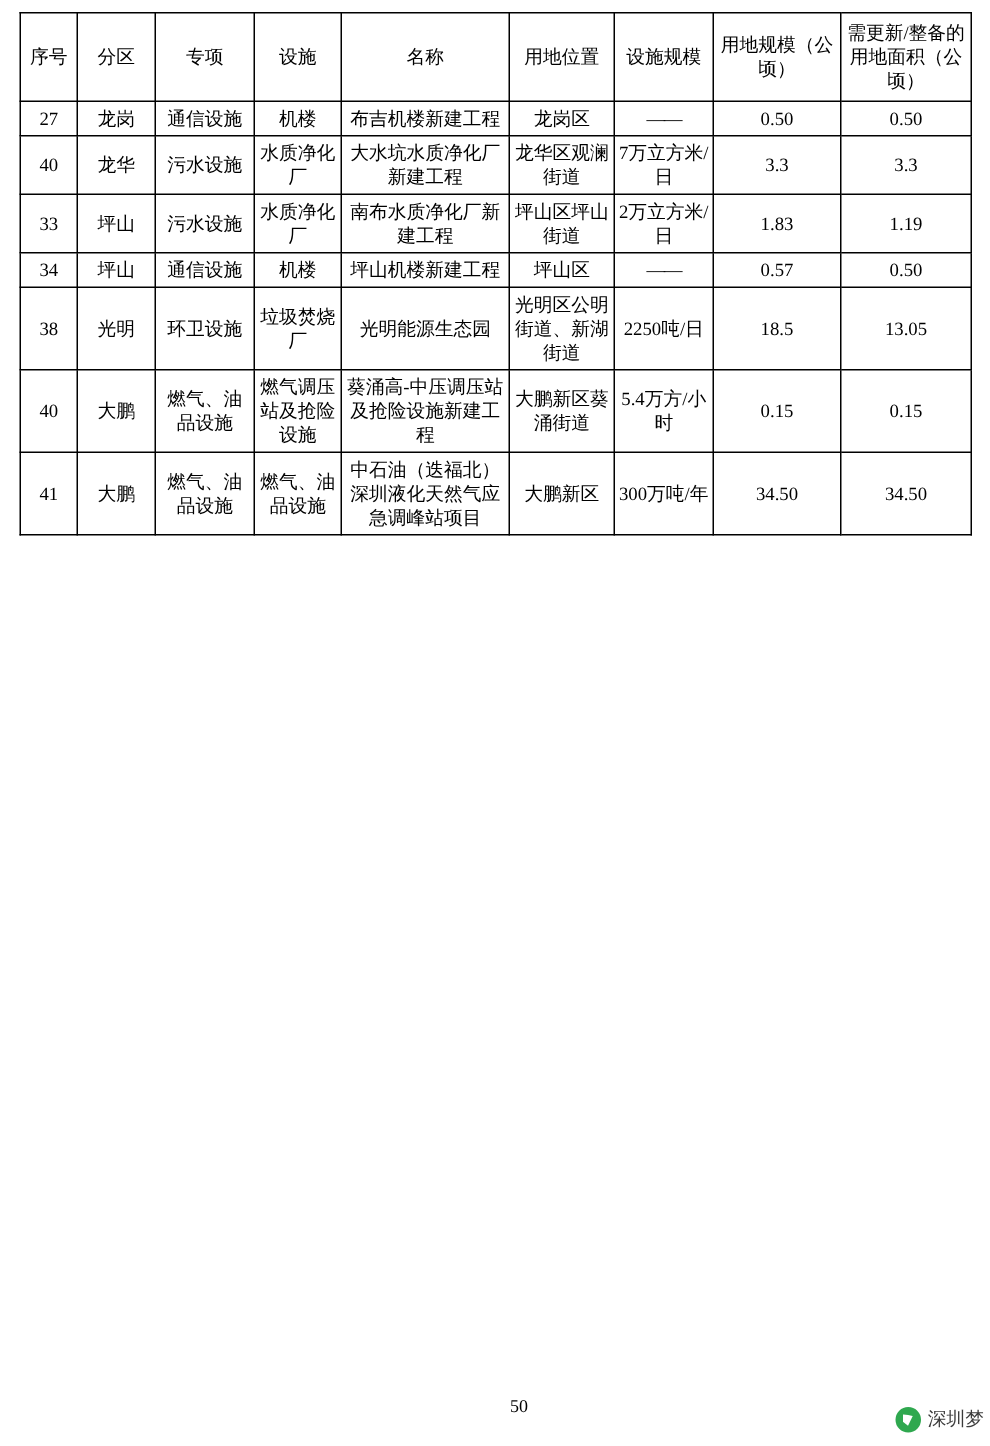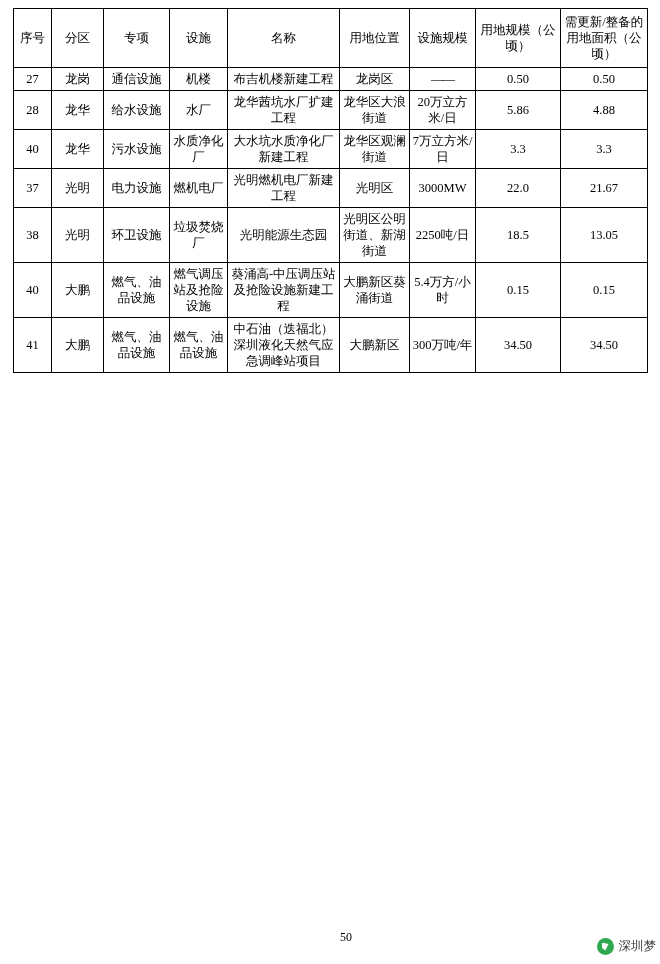--- a/index.html
+++ b/index.html
@@ -125,51 +125,51 @@
           <td>龙岗</td>
           <td>通信设施</td>
           <td>机楼</td>
           <td class="cell-name">布吉机楼新建工程</td>
           <td>龙岗区</td>
           <td class="dash">——</td>
           <td>0.50</td>
           <td>0.50</td>
         </tr>
         <tr>
-          <td>28</td>
-          <td>龙华</td>
-          <td>给水设施</td>
-          <td>水厂</td>
-          <td class="cell-name">龙华茜坑水厂扩建工程</td>
-          <td>龙华区大浪街道</td>
-          <td>20万立方米/日</td>
-          <td>5.86</td>
-          <td>4.88</td>
-        </tr>
-        <tr>
           <td>40</td>
           <td>龙华</td>
           <td>污水设施</td>
           <td>水质净化厂</td>
           <td class="cell-name">大水坑水质净化厂新建工程</td>
           <td>龙华区观澜街道</td>
           <td>7万立方米/日</td>
           <td>3.3</td>
           <td>3.3</td>
         </tr>
         <tr>
-          <td>37</td>
-          <td>光明</td>
-          <td>电力设施</td>
-          <td>燃机电厂</td>
-          <td class="cell-name">光明燃机电厂新建工程</td>
-          <td>光明区</td>
-          <td>3000MW</td>
-          <td>22.0</td>
-          <td>21.67</td>
+          <td>33</td>
+          <td>坪山</td>
+          <td>污水设施</td>
+          <td>水质净化厂</td>
+          <td class="cell-name">南布水质净化厂新建工程</td>
+          <td>坪山区坪山街道</td>
+          <td>2万立方米/日</td>
+          <td>1.83</td>
+          <td>1.19</td>
+        </tr>
+        <tr>
+          <td>34</td>
+          <td>坪山</td>
+          <td>通信设施</td>
+          <td>机楼</td>
+          <td class="cell-name">坪山机楼新建工程</td>
+          <td>坪山区</td>
+          <td class="dash">——</td>
+          <td>0.57</td>
+          <td>0.50</td>
         </tr>
         <tr>
           <td>38</td>
           <td>光明</td>
           <td>环卫设施</td>
           <td>垃圾焚烧厂</td>
           <td class="cell-name">光明能源生态园</td>
           <td>光明区公明街道、新湖街道</td>
           <td>2250吨/日</td>
           <td>18.5</td>

